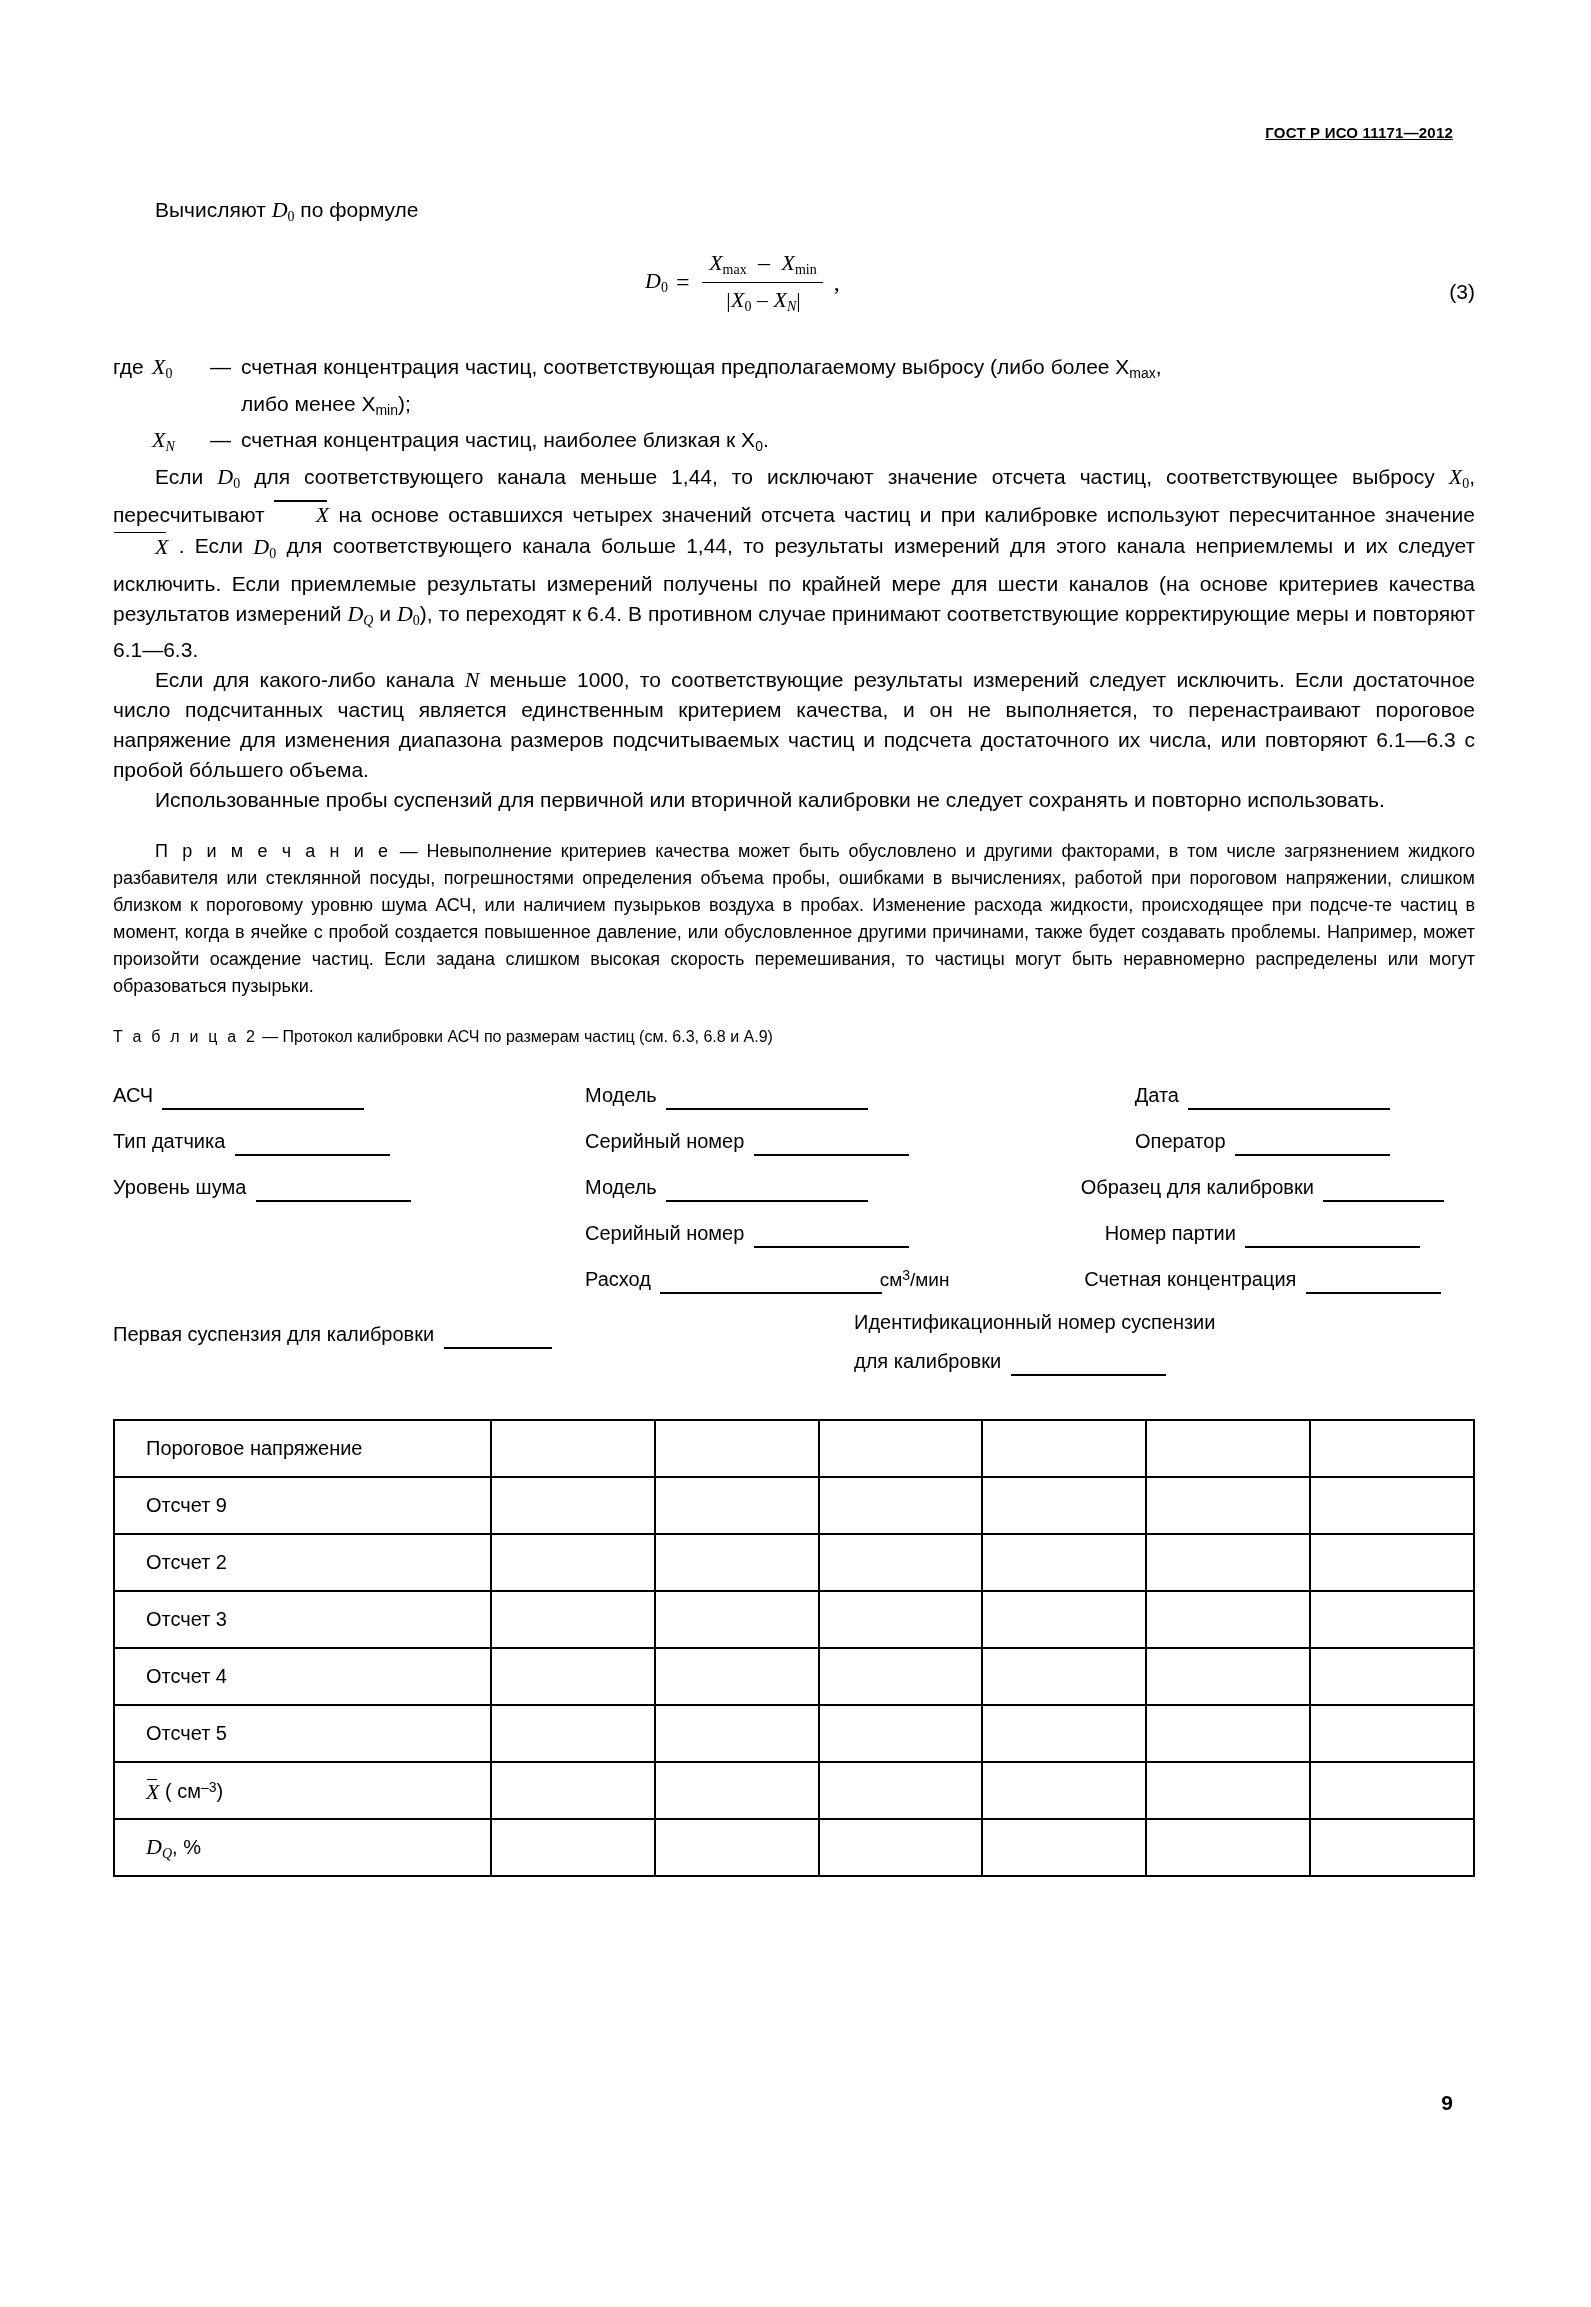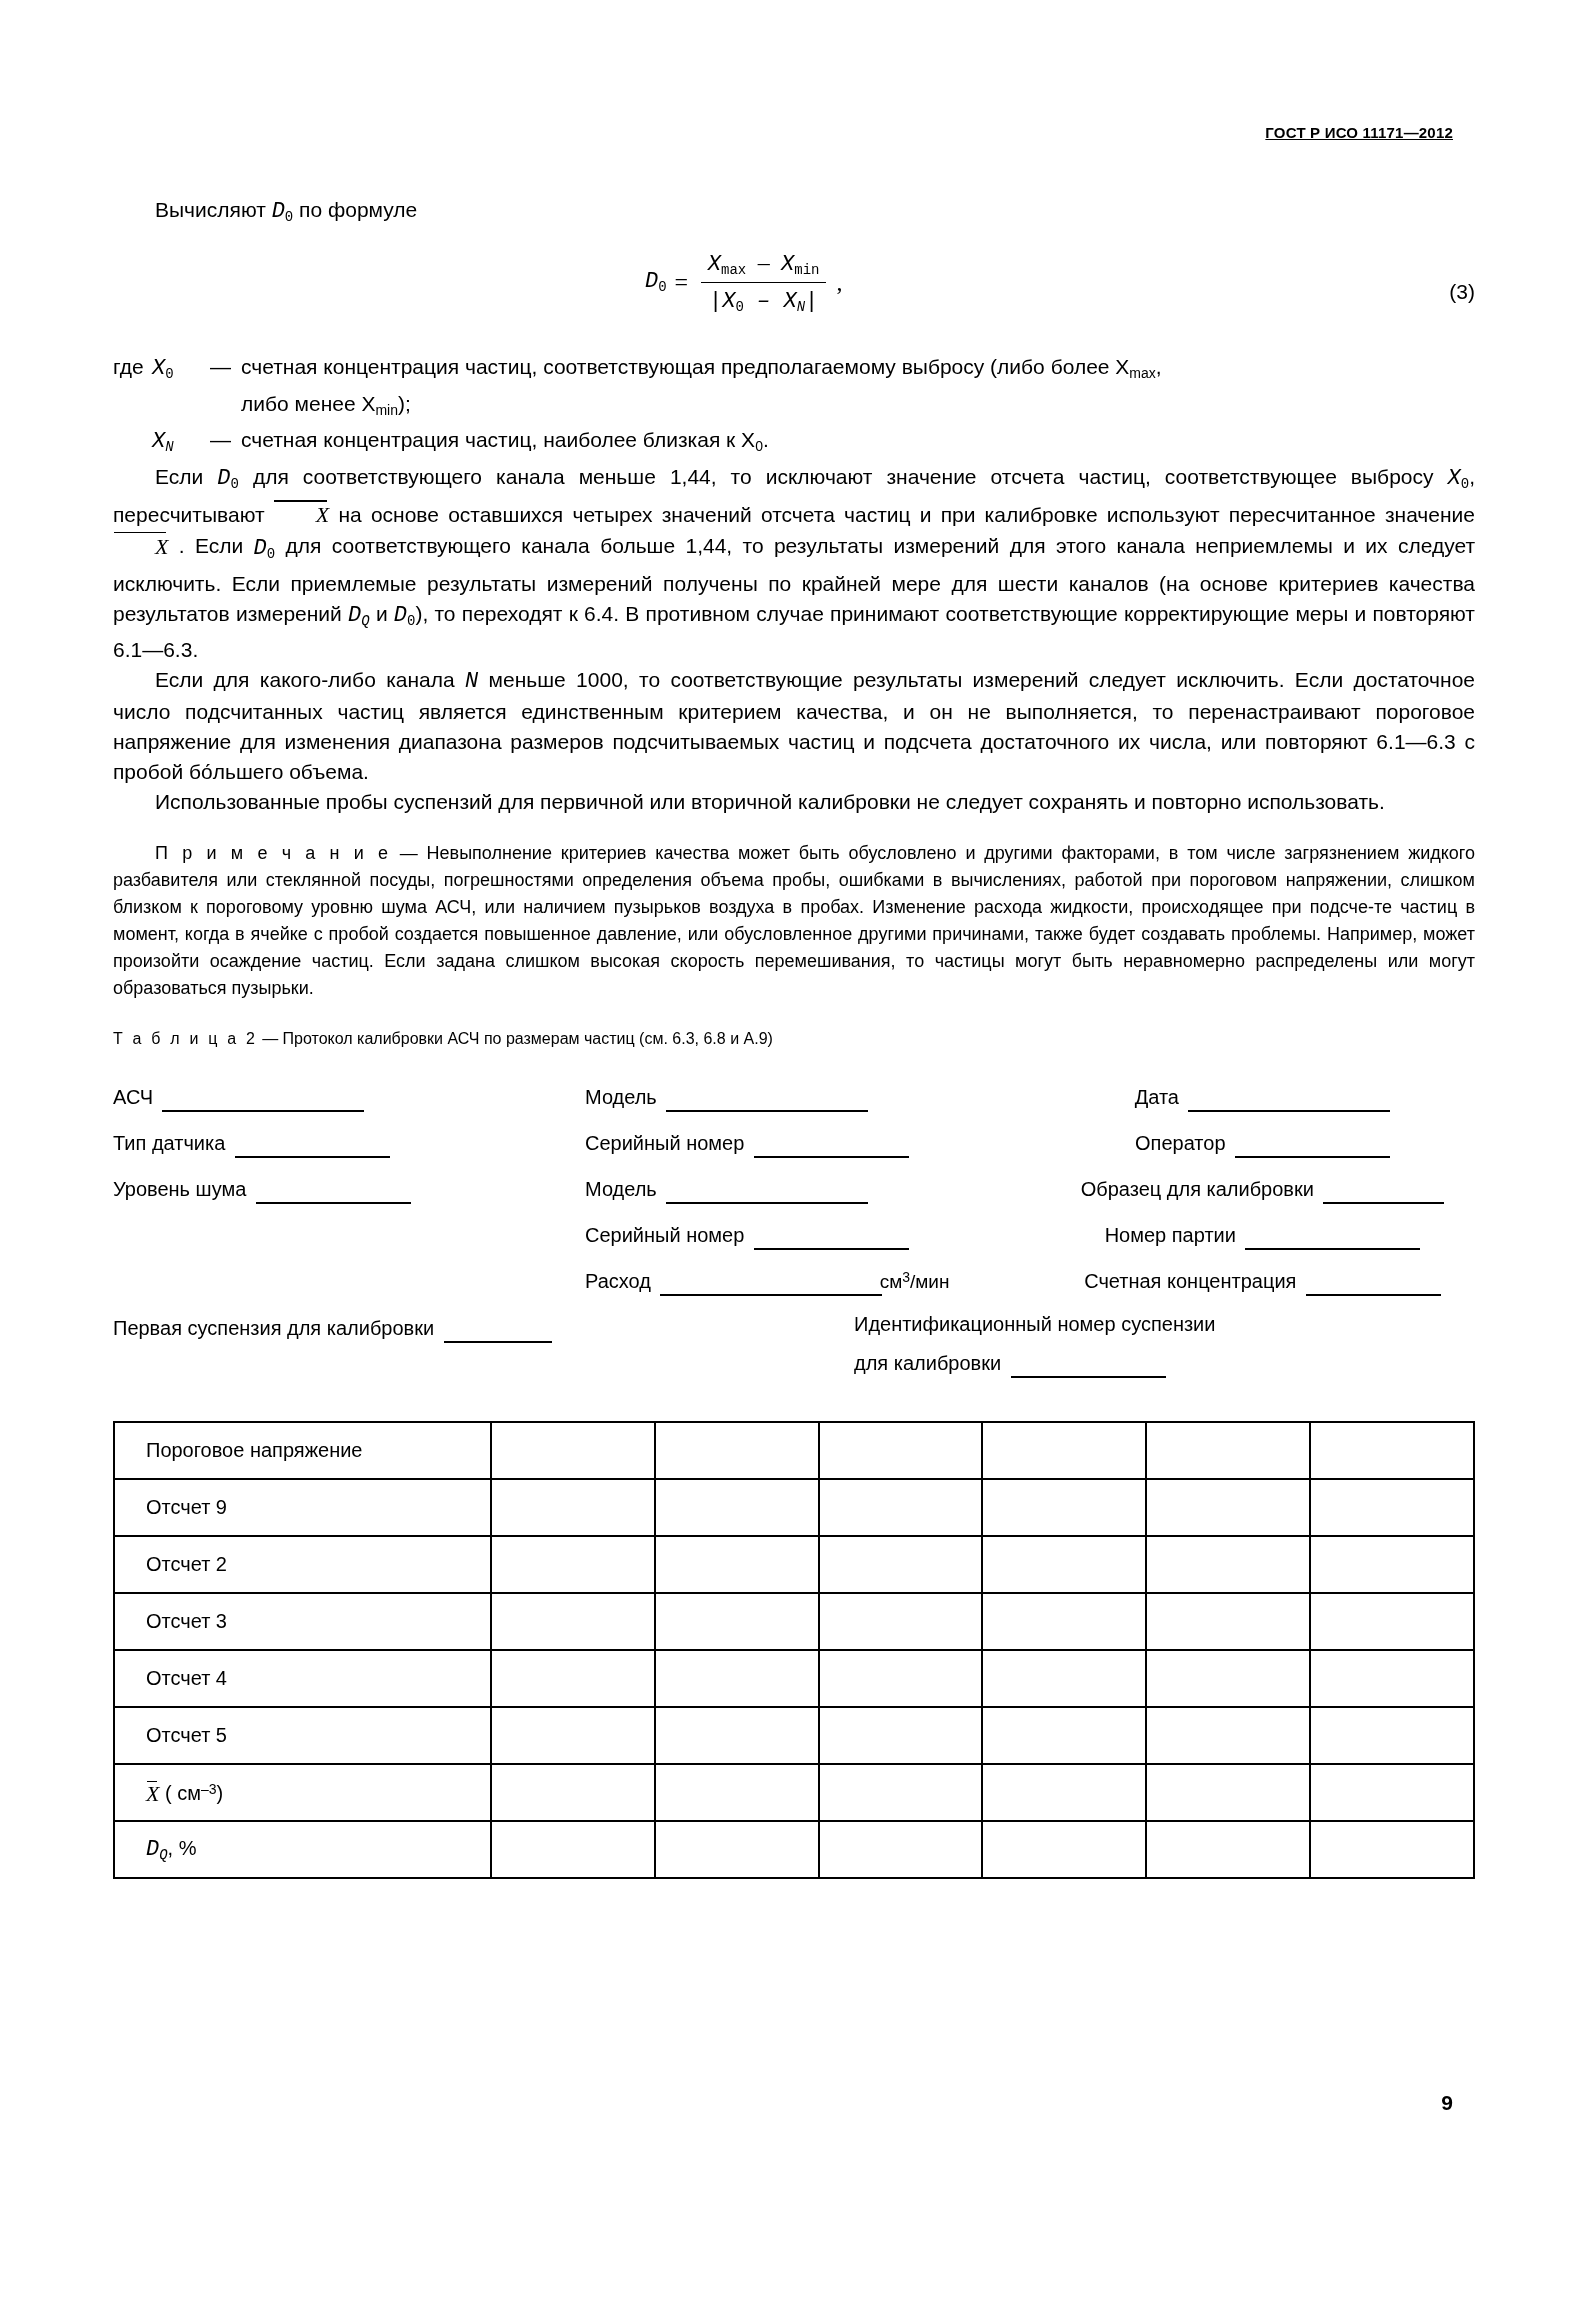--- a/index.html
+++ b/index.html
@@ -42,21 +42,21 @@
     margin: 0;
     font-size: 21px;
     line-height: 30px;
     text-align: justify;
     text-justify: inter-word;
   }
   p.indent { text-indent: 42px; }
   p.tight { text-align: left; }
 
   
-  i.var { font-style: italic; font-family: Liberation Mono, monospace; font-size: 22px; }
+  i.var { font-style: italic; font-family: Liberation Serif, serif; font-size: 22px; }
   .sub { font-size: 14px; vertical-align: -0.28em; font-style: normal; }
   .subi { font-size: 14px; vertical-align: -0.28em; font-style: italic; }
   .sup { font-size: 14px; vertical-align: 0.45em; font-style: normal; }
 
   .xbar {
     position: relative;
     display: inline-block;
     font-style: italic;
     font-family: "Liberation Serif", serif;
     font-size: 22px;
@@ -183,21 +183,21 @@
     margin-left: -2.7px;
   }
 
   .susp {
     margin-top: 17.5px;
     position: relative;
     height: 88px;
     font-size: 20px;
   }
   .susp .left {
-    position: absolute; left: 0; top: 4px;
+    position: absolute; left: 0; top: 12px;
     display: flex; align-items: flex-end;
   }
   .susp .right1 {
     position: absolute; left: 741px; top: 0;
     white-space: nowrap;
   }
   .susp .right2 {
     position: absolute; left: 741px; top: 39px;
     display: flex; align-items: flex-end;
   }

